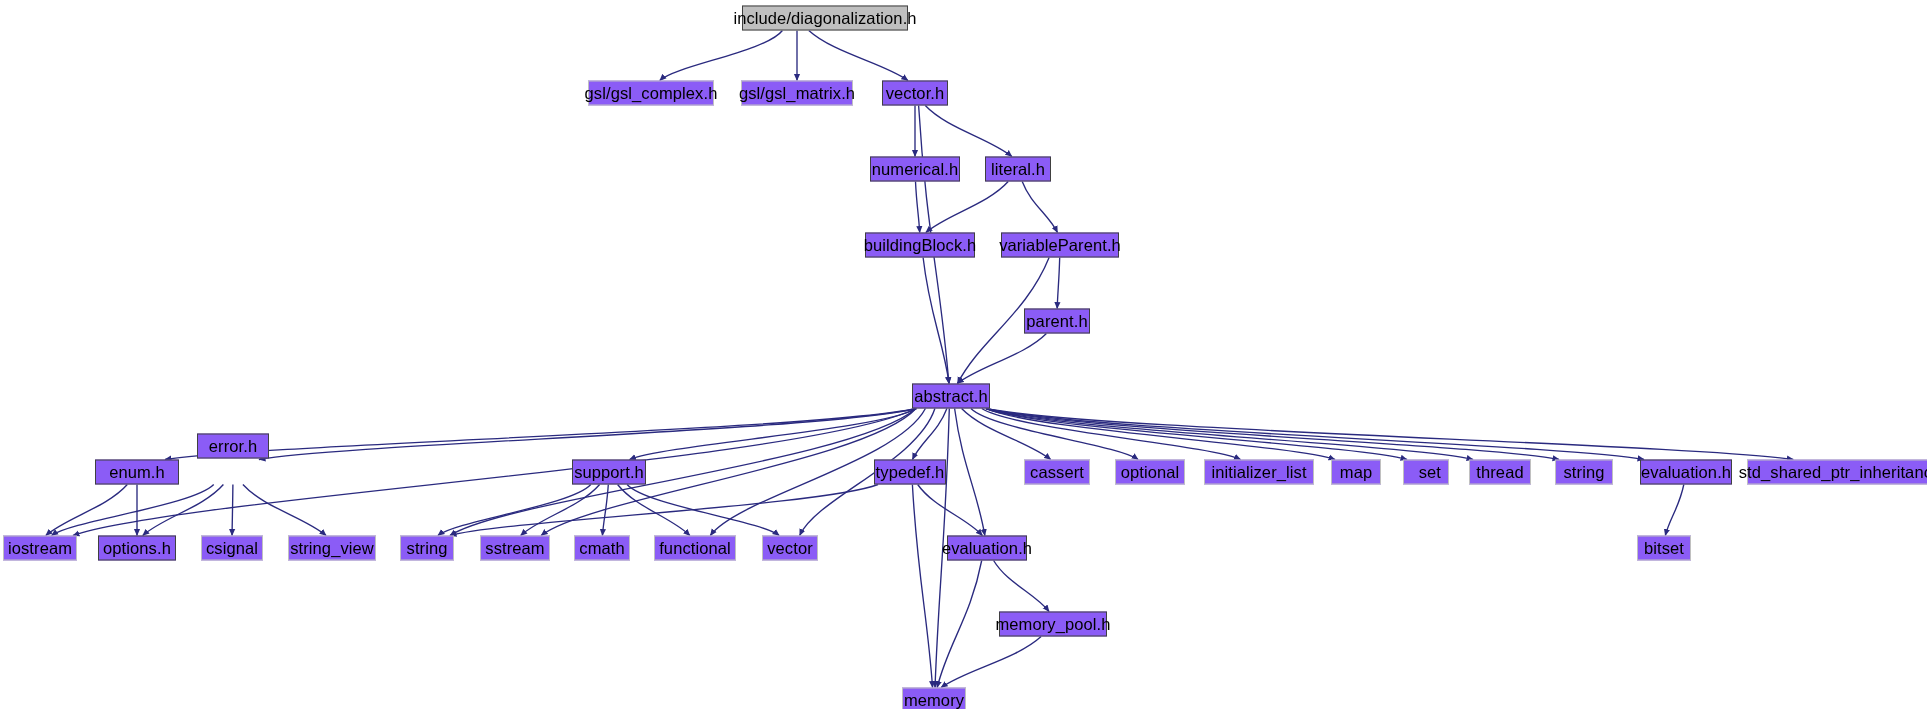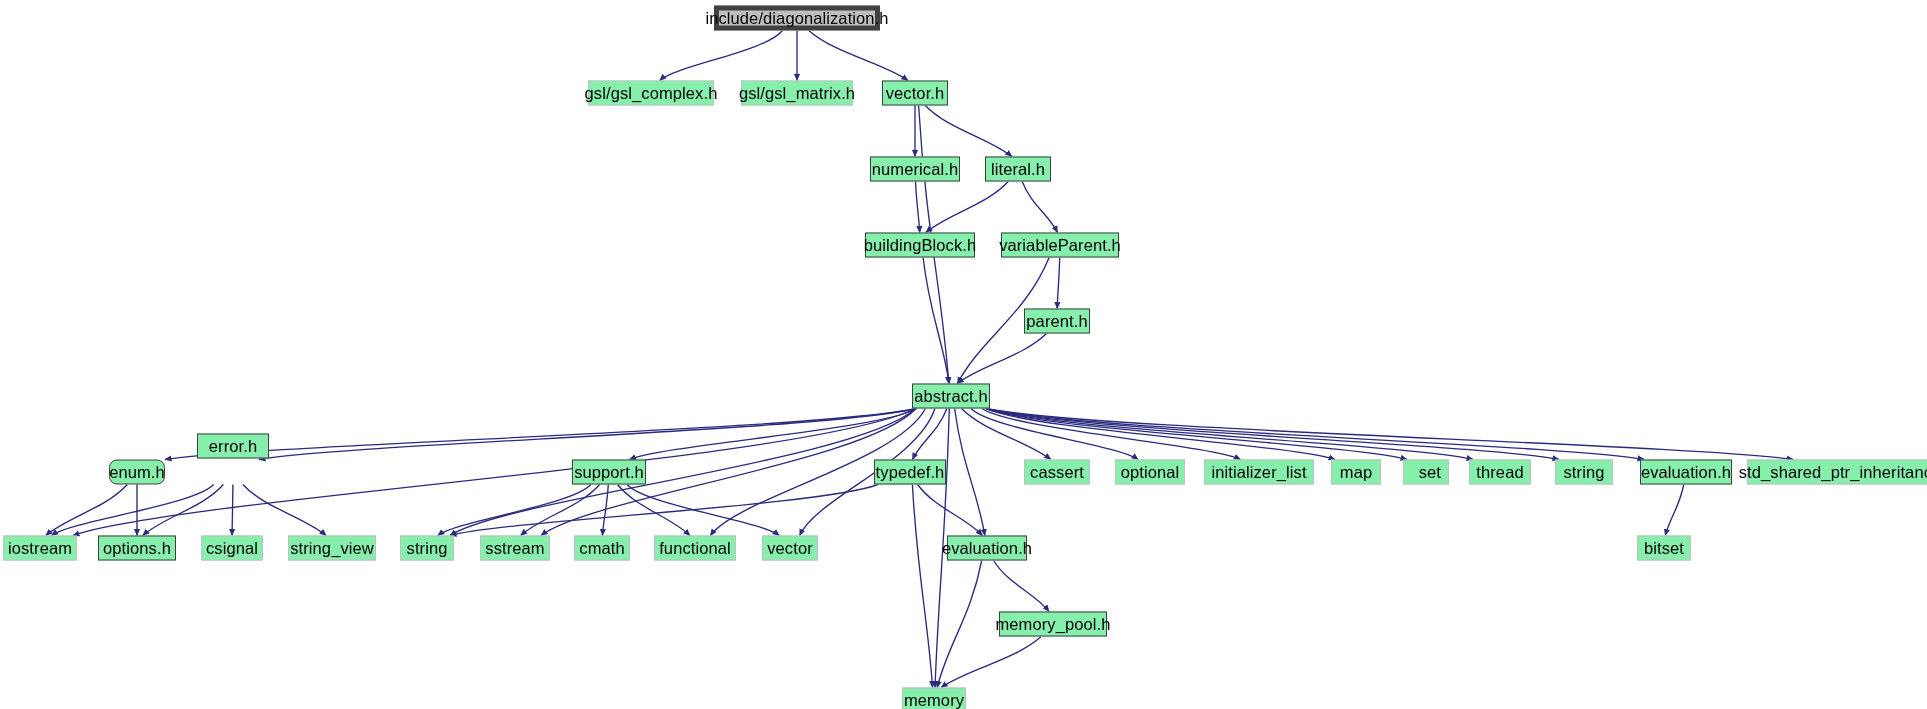--- a/index.html
+++ b/index.html
@@ -24,33 +24,33 @@
     height: 709px;
     pointer-events: none;
   }
   .node {
     position: absolute;
     box-sizing: border-box;
     display: flex;
     align-items: center;
     justify-content: center;
     white-space: nowrap;
-    background: #86efac;
+    background: #8b5cf6;
     color: #000000;
     font-size: 16.5px;
     letter-spacing: 0.1px;
     line-height: 1;
     height: 25px;
     transform: translate(-50%, -50%);
     z-index: 5;
   }
   
   .node.ext   { border: 1px solid #c0c0c0; }   
   .node.local { border: 1px solid #404040; }   
-  .node.root  { border: 5px solid #404040; background: #bfbfbf; }
+  .node.root  { border: 1px solid #404040; background: #bfbfbf; margin-left: 28px; }
   .node .label {
     padding: 0 7px;
     pointer-events: none;
   }
 </style>
 </head>
 <body>
 
 <div id="graph">
   <svg id="edges" viewBox="0 0 1927 709" preserveAspectRatio="none">
@@ -136,21 +136,21 @@
     </div>
     <div class="node local" style="left: 1060px; top: 245px; width: 118px;">
       <span class="label">variableParent.h</span>
     </div>
     <div class="node local" style="left: 1057px; top: 321px; width: 66px;">
       <span class="label">parent.h</span>
     </div>
     <div class="node local" style="left: 951px; top: 396px; width: 78px;">
       <span class="label">abstract.h</span>
     </div>
-    <div class="node local" style="left: 137px; top: 472px; width: 56px; border-radius: 8px;">
+    <div class="node local" style="left: 137px; top: 472px; width: 84px;">
       <span class="label">enum.h</span>
     </div>
     <div class="node local" style="left: 233px; top: 446px; width: 72px;">
       <span class="label">error.h</span>
     </div>
     <div class="node local" style="left: 609px; top: 472px; width: 74px;">
       <span class="label">support.h</span>
     </div>
     <div class="node local" style="left: 910px; top: 472px; width: 72px;">
       <span class="label">typedef.h</span>

